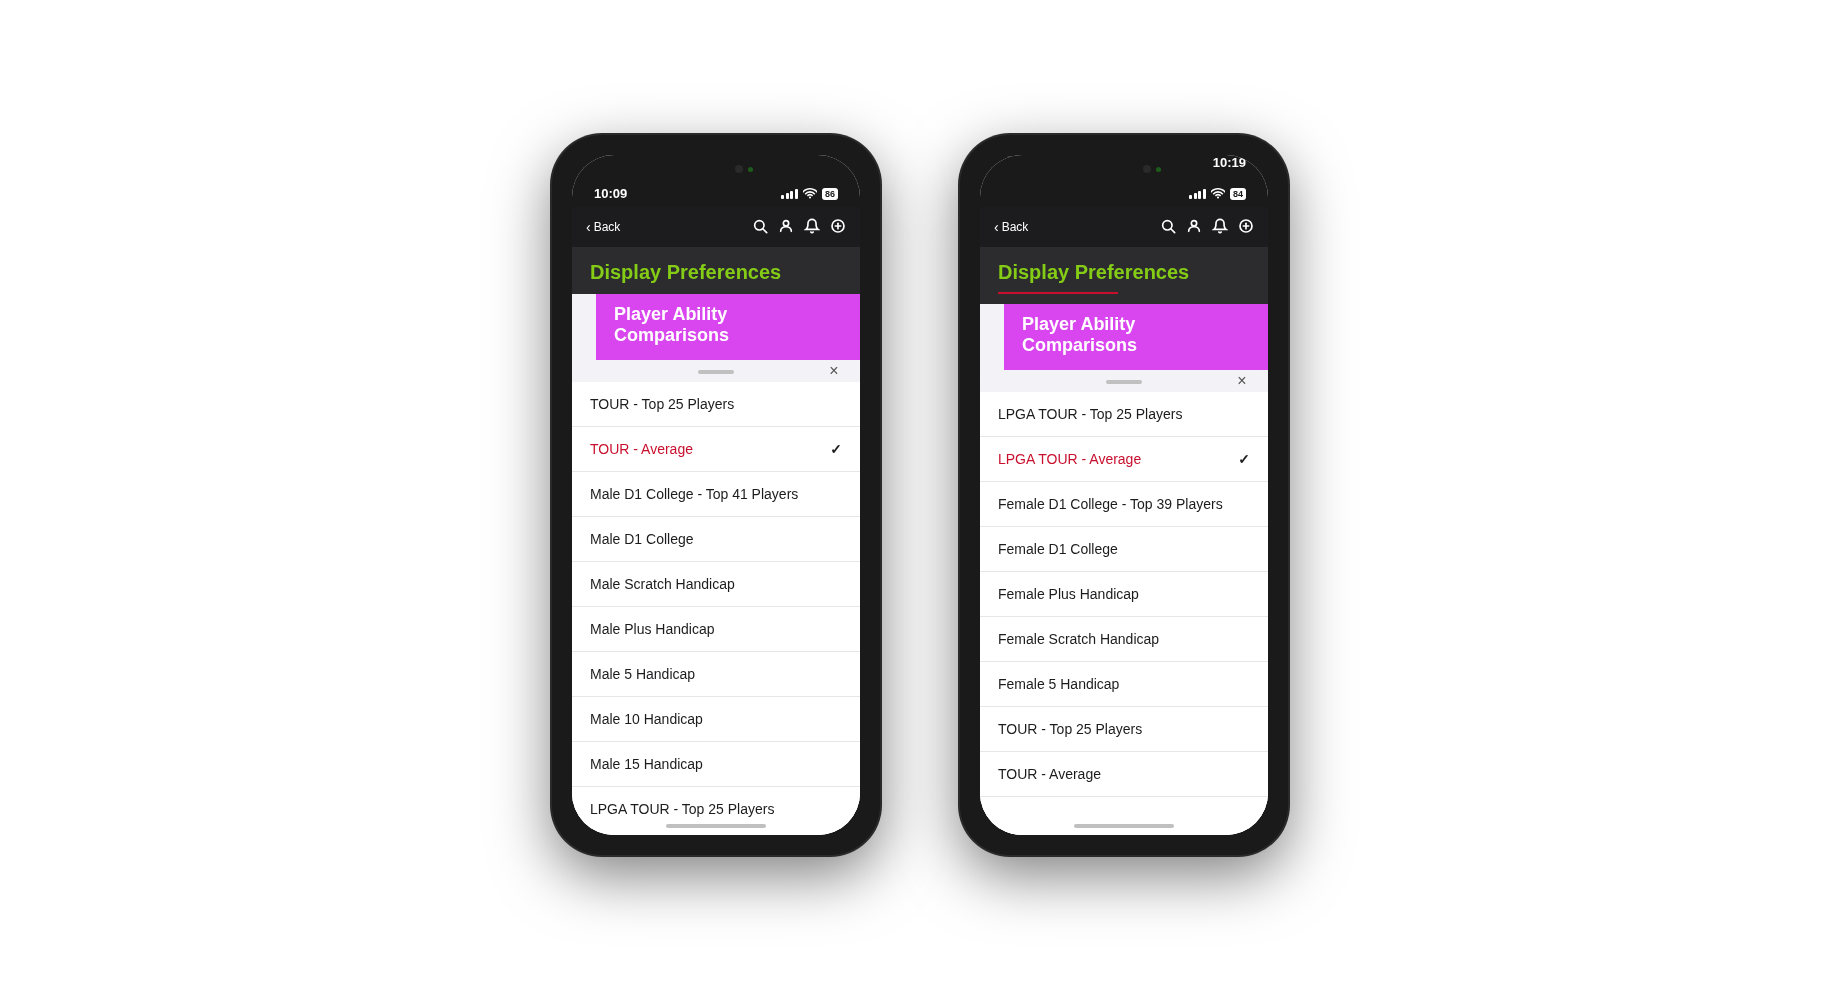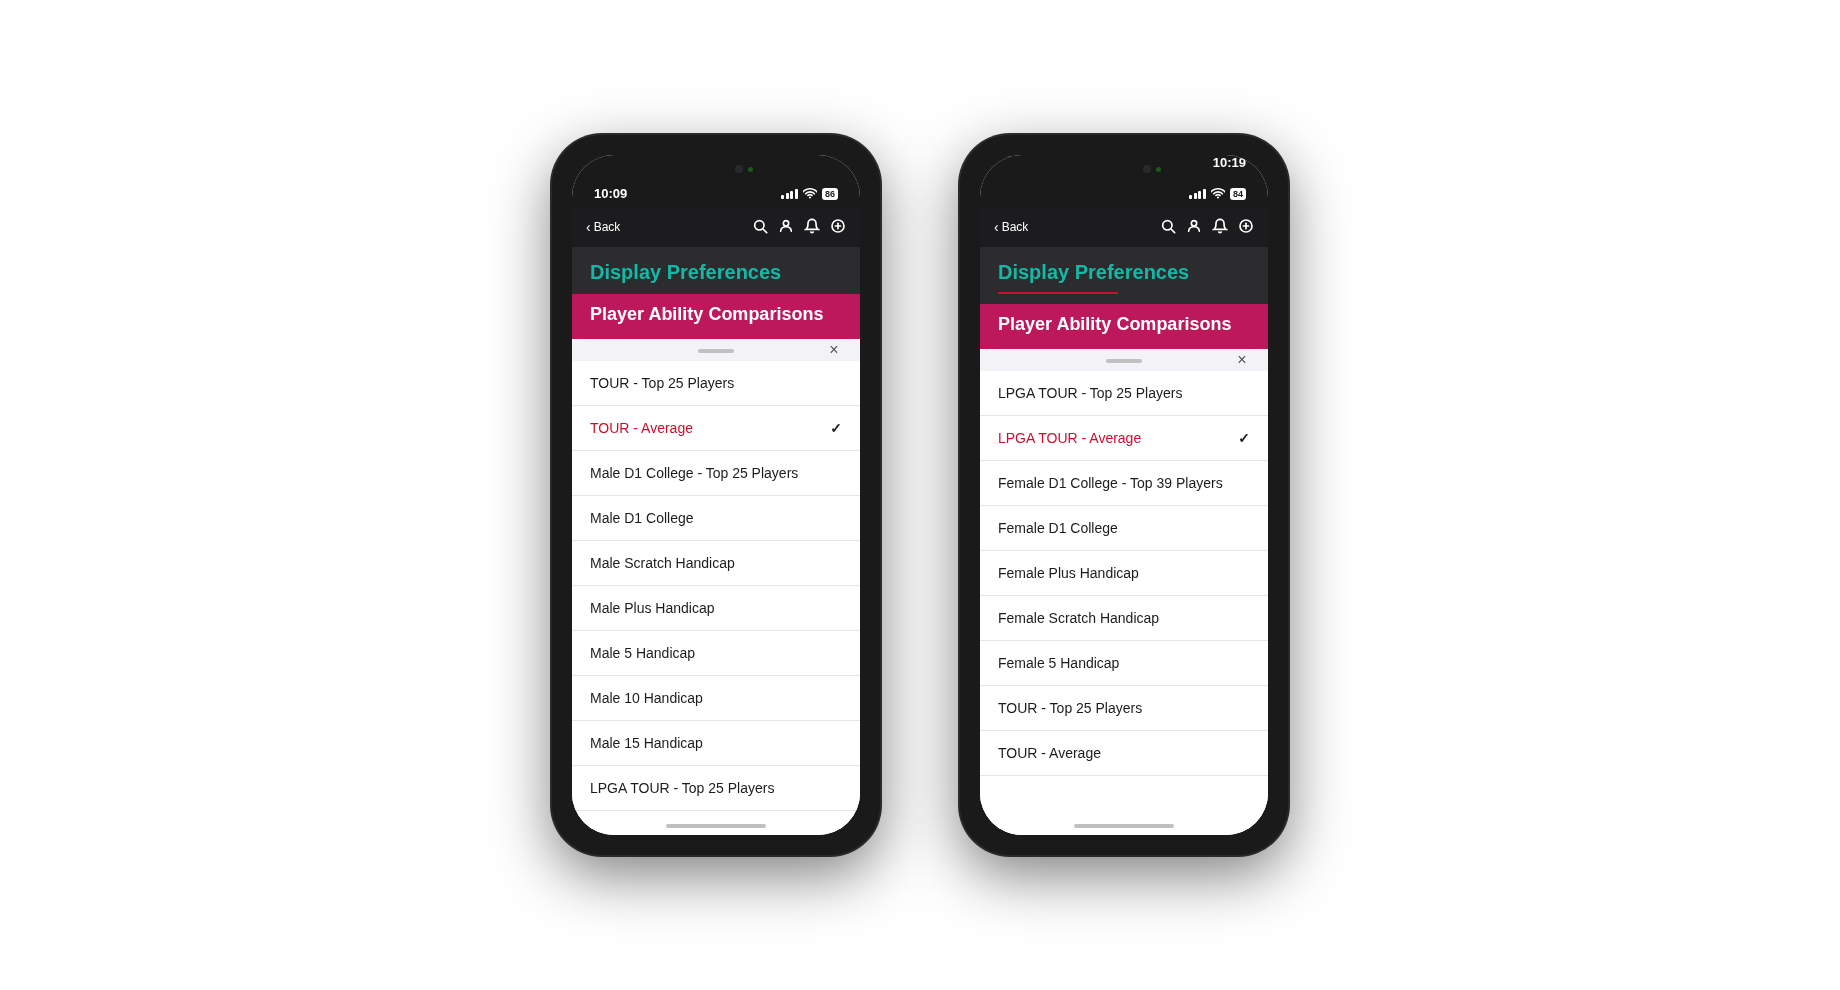--- a/index.html
+++ b/index.html
@@ -166,21 +166,21 @@
 
     
     .page-header {
       background: #2c2c2e;
       padding: 14px 18px 10px;
     }
 
     .page-title {
       font-size: 20px;
       font-weight: 700;
-      color: #14b8a6;
+      color: #84cc16;
     }
 
     .tab-indicator {
       height: 2px;
       background: #c8102e;
       width: 120px;
       margin-top: 8px;
     }
 
     
@@ -261,22 +261,23 @@
 
     .home-indicator {
       width: 100px;
       height: 4px;
       background: #c0c0c0;
       border-radius: 2px;
     }
 
     
     .comparisons-header {
-      background: #be185d;
+      background: #d946ef;
       padding: 10px 18px 14px;
+      margin-left: 24px;
     }
 
     .comparisons-title {
       font-size: 18px;
       font-weight: 700;
       color: white;
     }
   </style>
 </head>
 <body>
@@ -363,21 +364,21 @@
               <span>TOUR - Top 25 Players</span>
 
             </div>
 
             <div class="list-item selected" style="color: #c8102e;">
               <span>TOUR - Average</span>
               <span class="checkmark" style="color:#1c1c1e;">✓</span>
             </div>
 
             <div class="list-item" style="">
-              <span>Male D1 College - Top 25 Players</span>
+              <span>Male D1 College - Top 41 Players</span>
 
             </div>
 
             <div class="list-item" style="">
               <span>Male D1 College</span>
 
             </div>
 
             <div class="list-item" style="">
               <span>Male Scratch Handicap</span>

